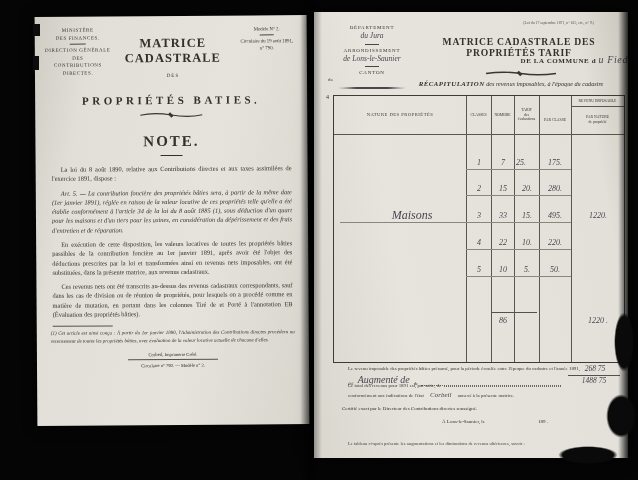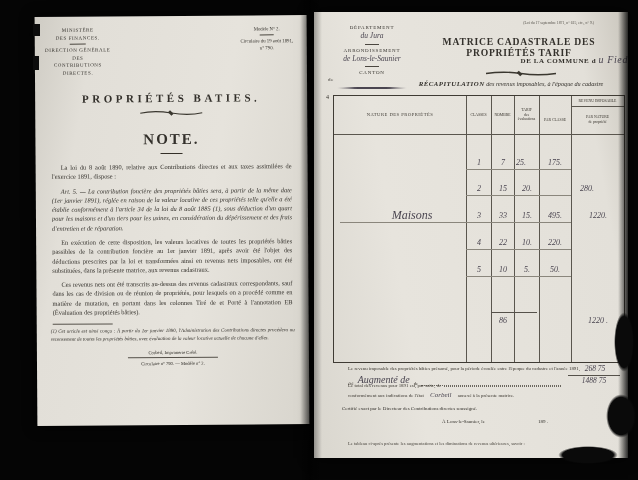--- a/index.html
+++ b/index.html
@@ -78,20 +78,24 @@
     <div class="lp-head">
       <div class="ministry">
         <div>MINISTÈRE</div>
         <div>DES FINANCES.</div>
         <div class="sep"></div>
         <div>DIRECTION GÉNÉRALE</div>
         <div>DES</div>
         <div>CONTRIBUTIONS</div>
         <div>DIRECTES.</div>
       </div>
+      <div class="lp-title-wrap">
+        <div class="lp-title">MATRICE CADASTRALE</div>
+        <div class="lp-des">DES</div>
+      </div>
       <div class="model">
         <div>Modèle N° 2.</div>
         <div class="sep"></div>
         <div>Circulaire du 19 août 1891,</div>
         <div>n° 790.</div>
       </div>
     </div>
 
     <div class="lp-sub">PROPRIÉTÉS BATIES.</div>
     <svg class="swash" width="66" height="8" viewBox="0 0 66 8">
@@ -180,21 +184,21 @@
         <span class="abs body-num" style="left:160px;top:0;width:18px;text-align:center;">7</span>
         <span class="abs body-num" style="left:182px;top:0;width:22px;text-align:left;">25.</span>
         <span class="abs body-num" style="left:206px;top:0;width:30px;text-align:center;">175.</span>
         <div class="abs rowline" style="left:132px;top:11px;width:105px;"></div>
       </div>
 
       <div class="abs" style="left:0;top:88px;width:290px;">
         <span class="abs body-num" style="left:138px;top:0;width:14px;text-align:center;">2</span>
         <span class="abs body-num" style="left:160px;top:0;width:18px;text-align:center;">15</span>
         <span class="abs body-num" style="left:182px;top:0;width:22px;text-align:center;">20.</span>
-        <span class="abs body-num" style="left:206px;top:0;width:30px;text-align:center;margin-left:32px;">280.</span>
+        <span class="abs body-num" style="left:206px;top:0;width:30px;text-align:center;">280.</span>
         <div class="abs rowline" style="left:132px;top:11px;width:105px;"></div>
       </div>
 
       <div class="abs" style="left:0;top:115px;width:290px;">
         <span class="abs body-num" style="left:138px;top:0;width:14px;text-align:center;">3</span>
         <span class="abs body-num" style="left:160px;top:0;width:18px;text-align:center;">33</span>
         <span class="abs body-num" style="left:182px;top:0;width:22px;text-align:center;">15.</span>
         <span class="abs body-num" style="left:206px;top:0;width:30px;text-align:center;">495.</span>
         <span class="abs body-num" style="left:244px;top:0;width:40px;text-align:center;">1220.</span>
         <div class="abs rowline" style="left:6px;top:11px;width:231px;"></div>

